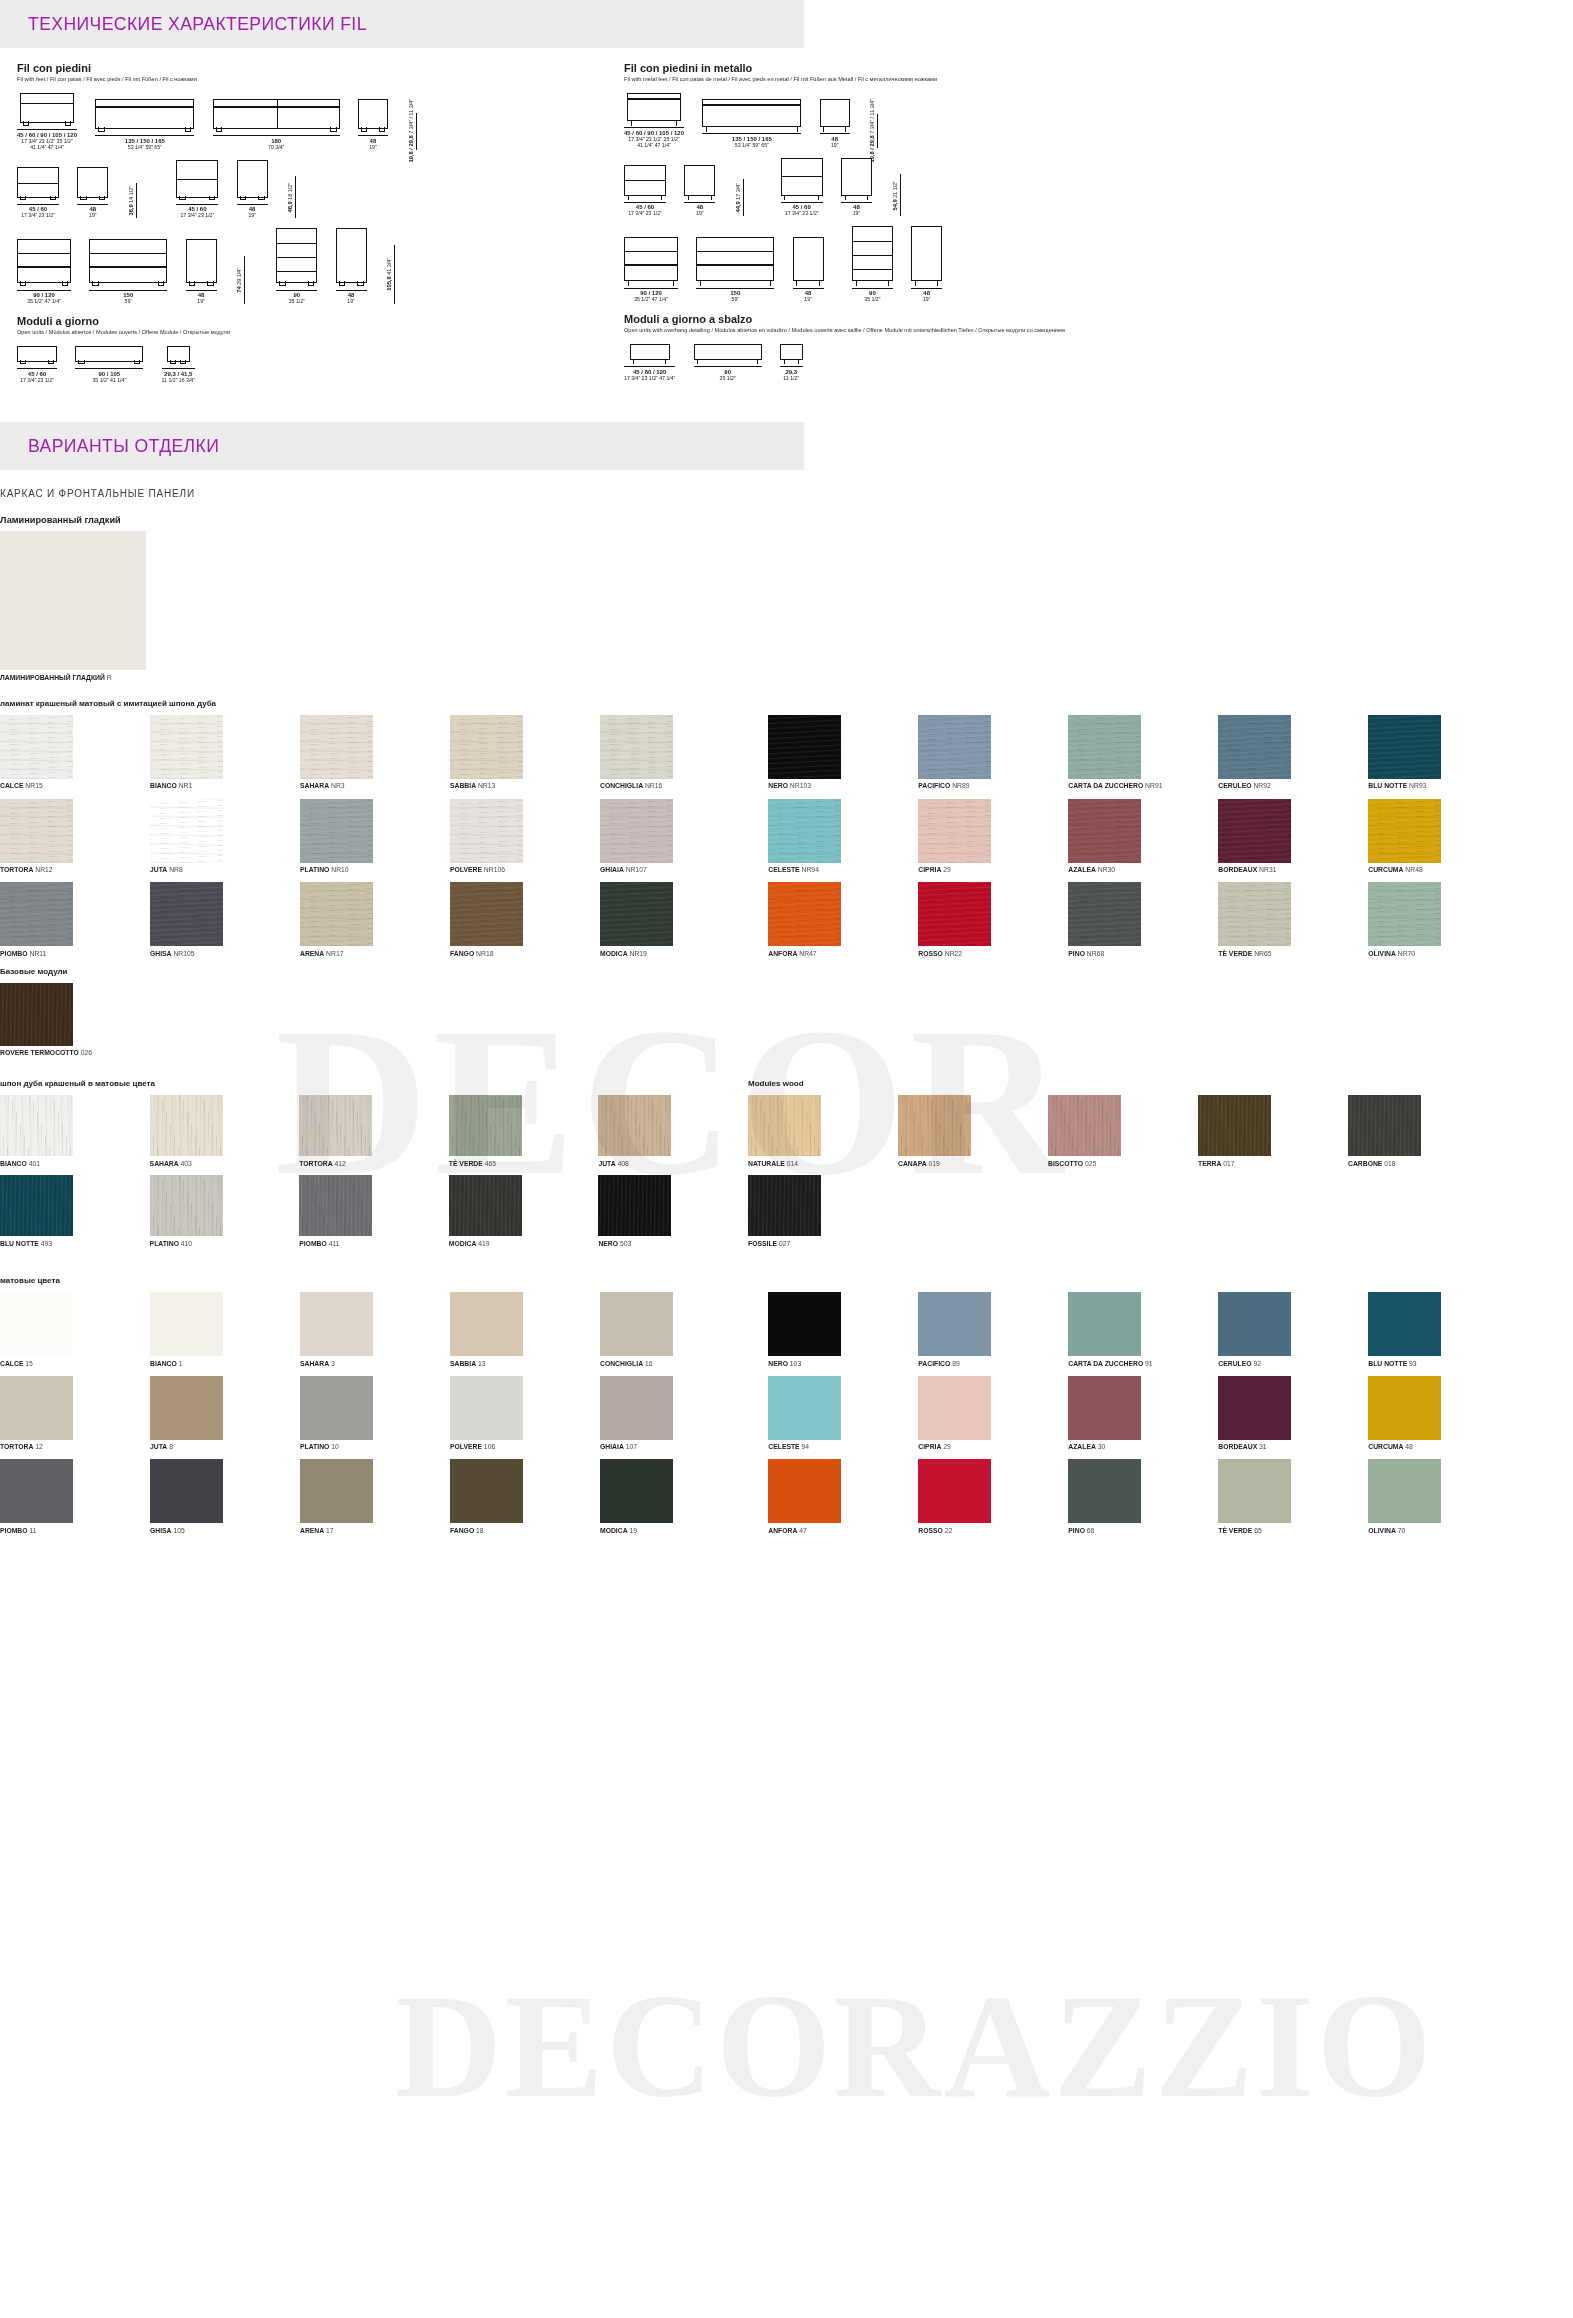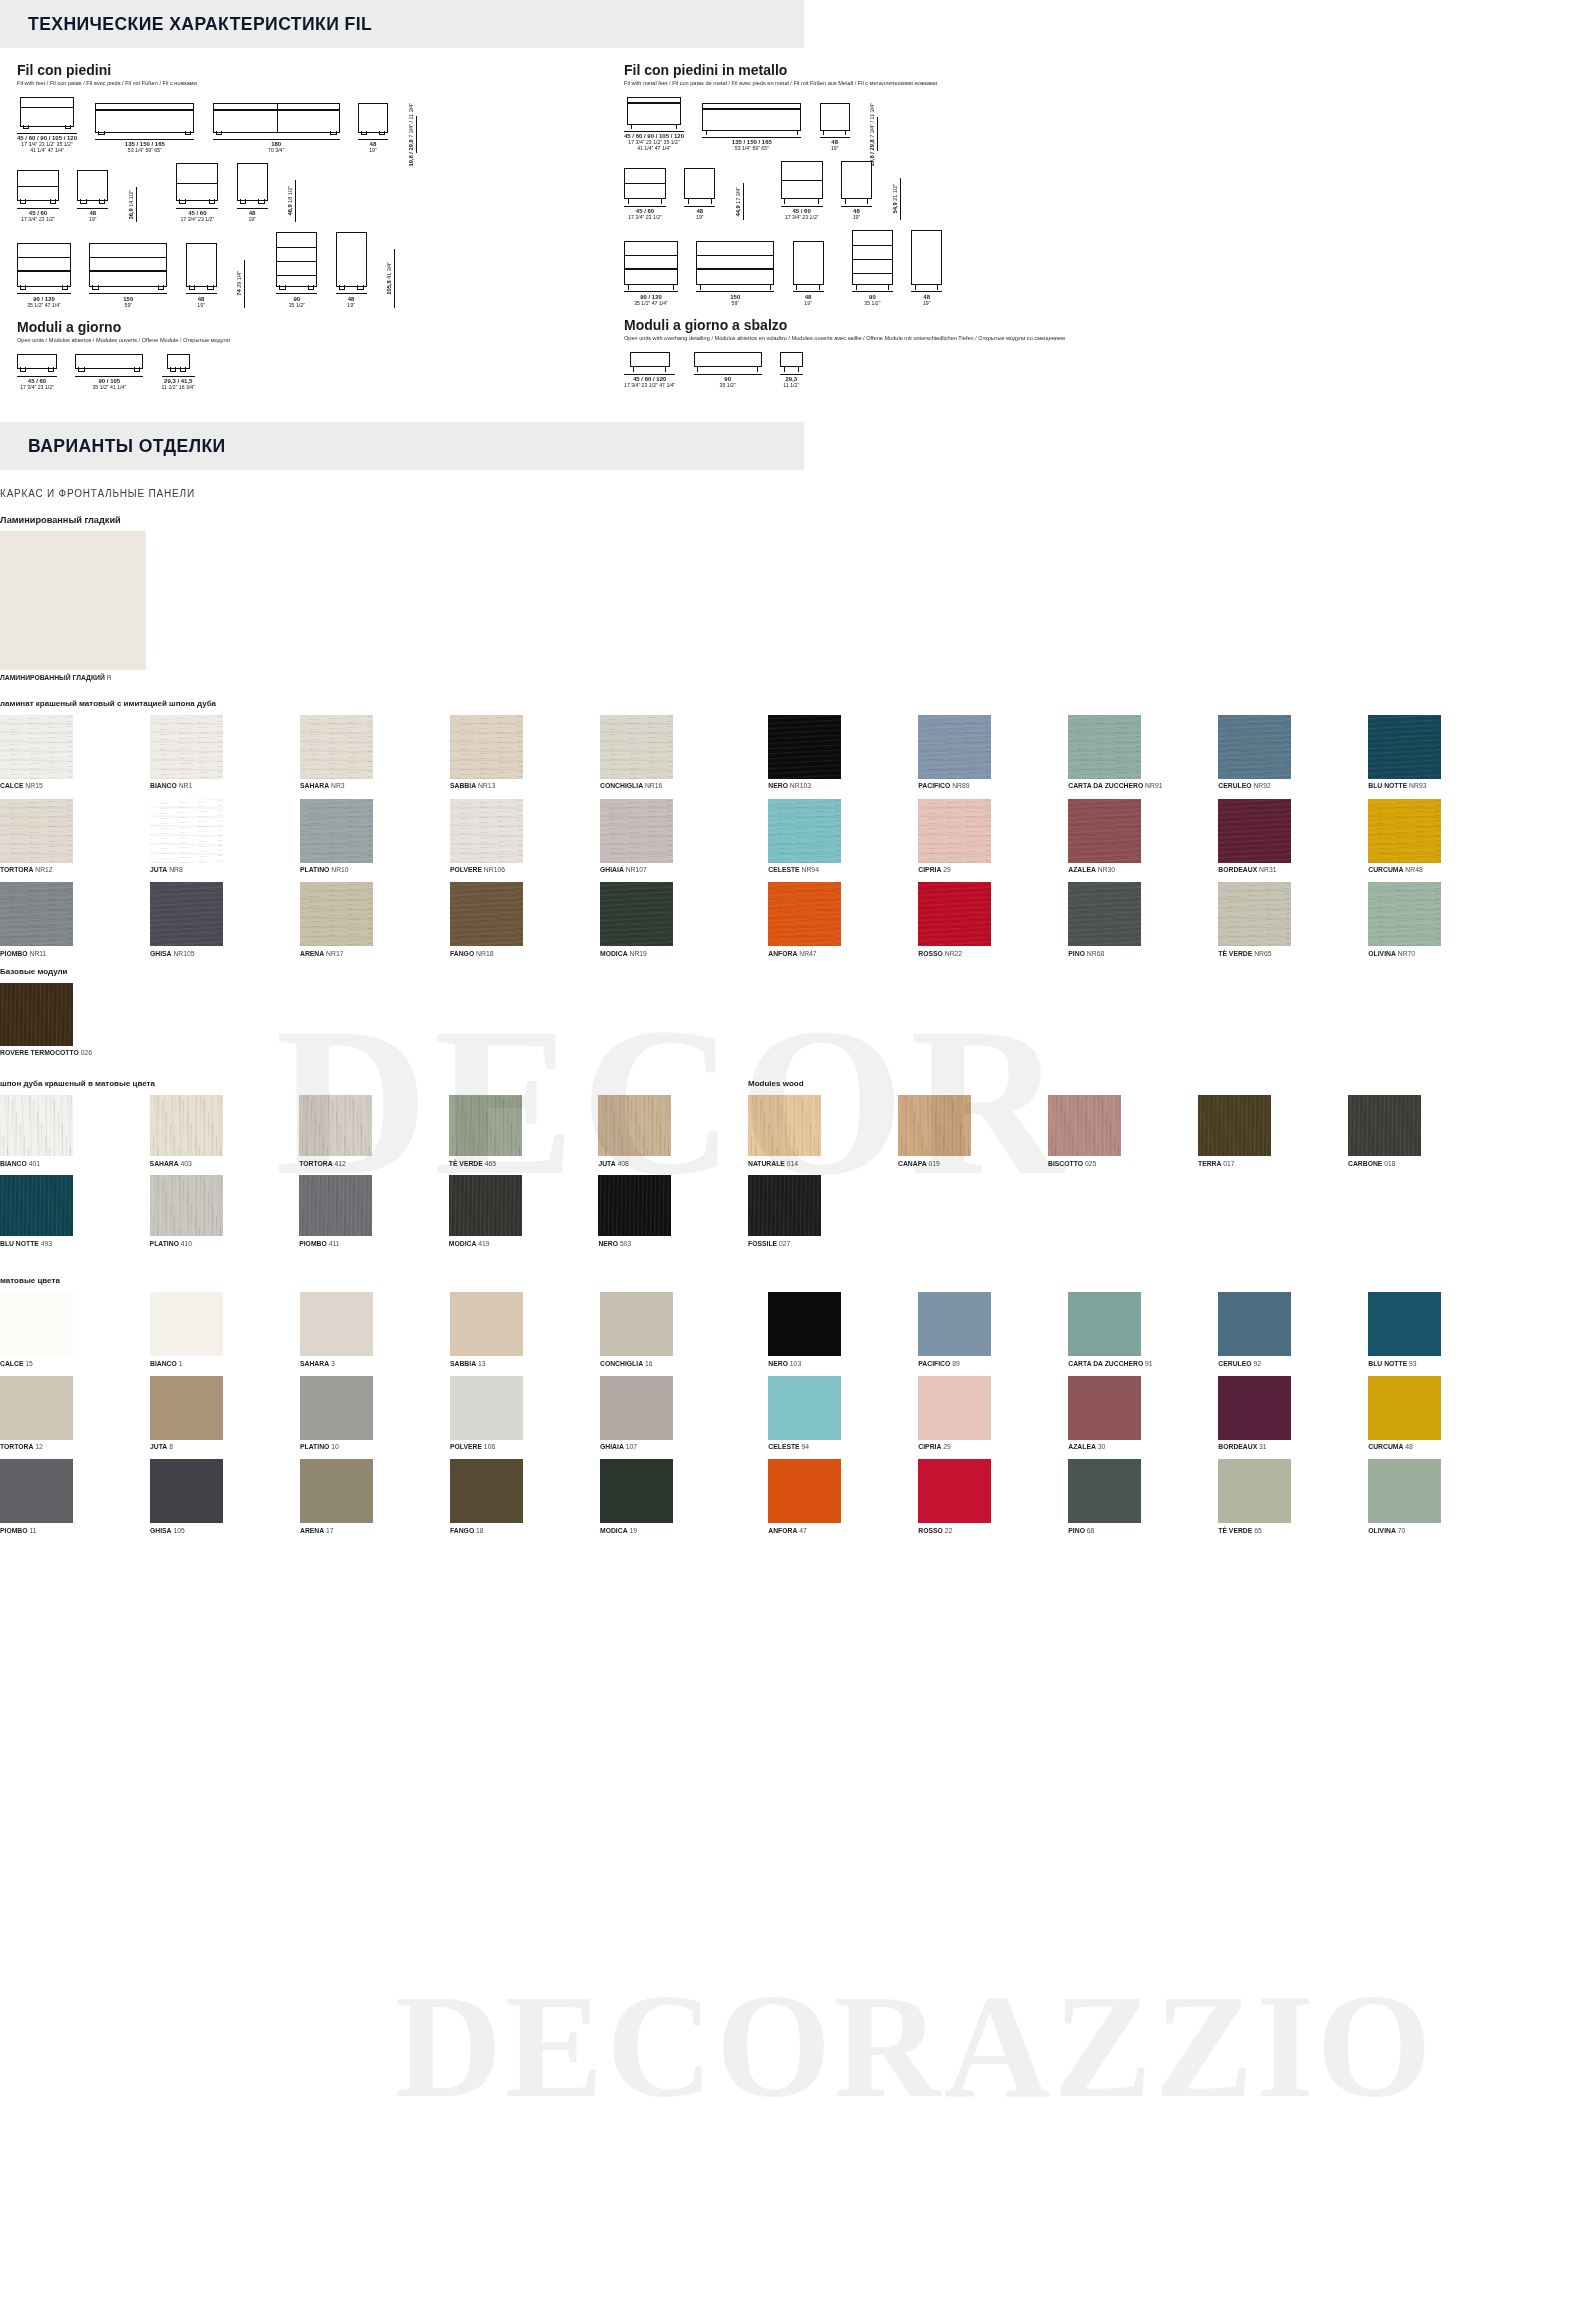--- a/index.html
+++ b/index.html
@@ -18,33 +18,33 @@
   .banner {
     background: #ececec;
     height: 48px;
     display: flex;
     align-items: center;
     padding-left: 28px;
   }
   .banner.wide { width: 804px; }
   .banner-title {
     font-size: 17.6px;
-    font-weight: bold;
+    font-weight: normal;
     letter-spacing: 0.4px;
-    color: #0f172a;
+    color: #a21caf;
   }
 
   
   #tech-block { position: relative; height: 374px; }
   .tech-cols { display: flex; padding: 14px 17px 0 17px; }
   .tech-col { position: relative; }
   .tech-col.left  { width: 607px; }
   .tech-col.right { width: 903px; }
 
-  .grp-title { font-size: 14px; font-weight: bold; line-height: 1.25; }
+  .grp-title { font-size: 11px; font-weight: bold; line-height: 1.25; }
   .grp-sub   { font-size: 5.6px; color: #2a2a2a; line-height: 1.3; margin-bottom: 10px; }
 
   .dwg-row { display: flex; align-items: flex-end; gap: 18.3px; margin-bottom: 10px; }
   .dwg { display: flex; flex-direction: column; align-items: center; }
   .box {
     border: 1.1px solid #111;
     background: #fff;
     position: relative;
   }
   .box .shelf { position:absolute; left:0; right:0; height:0; border-top:0.8px solid #111; }

